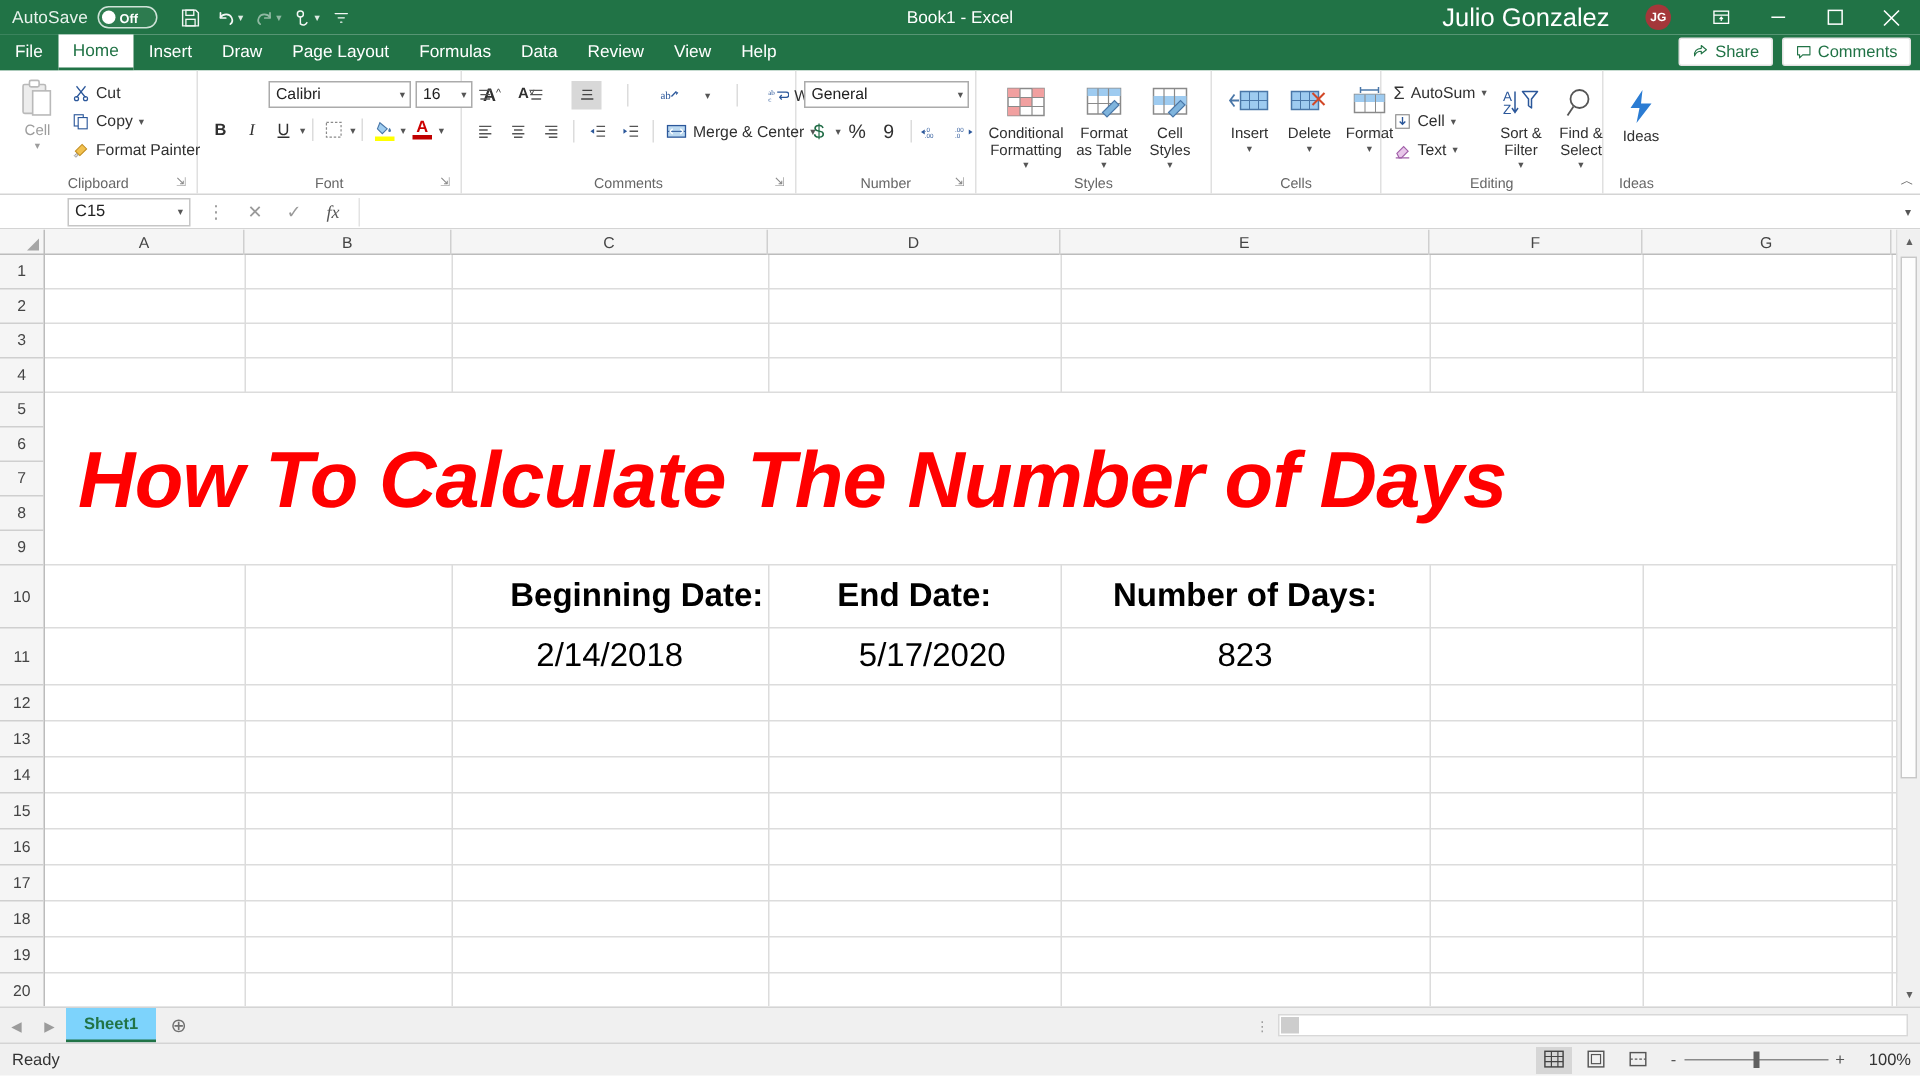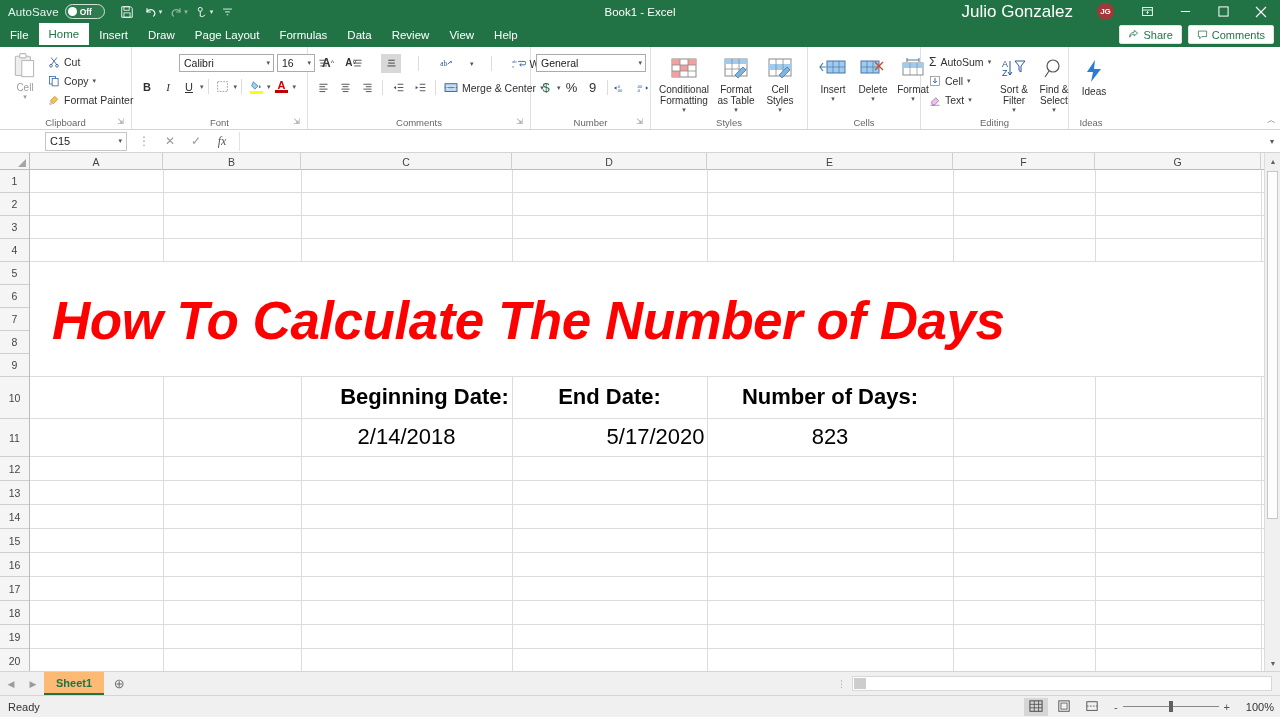--- a/index.html
+++ b/index.html
@@ -179,21 +179,21 @@
   .vs-thumb { position: absolute; left: 2px; right: 2px; top: 18px; height: 348px; background: #fdfdfd; border: 1px solid #c8c8c8; }
 
   
   .sheetbar {
     height: 24px; background: #f0f0f0; display: flex; align-items: stretch;
     border-top: 1px solid #d4d4d4; position: relative;
   }
   .nav-arrow { width: 22px; display: flex; align-items: center; justify-content: center; color: #9b9b9b; font-size: 9px; }
   .sheettab {
     padding: 0 12px; display: flex; align-items: center; font-size: 11px;
-    background: #fdba74; color: #217346; font-weight: bold;
+    background: #7dd3fc; color: #217346; font-weight: bold;
     border-bottom: 2px solid #217346;
   }
   .addsheet { width: 30px; display: flex; align-items: center; justify-content: center; color: #707070; font-size: 13px; }
   .hscroll-area { position: absolute; right: 8px; top: 4px; display: flex; align-items: center; gap: 5px; }
   .hs-dots { color: #999; font-size: 9px; letter-spacing: 1px; }
   .hs-track { width: 420px; height: 15px; background: #ffffff; border: 1px solid #d8d8d8; position: relative; }
   .hs-thumb { position: absolute; left: 1px; top: 1px; width: 12px; bottom: 1px; background: #cdcdcd; }
 
   
   .statusbar {
@@ -826,21 +826,21 @@
 
       <div style="position:absolute; left:0; top:92px; right:0; height:114px; background:#ffffff;"></div>
 
       <div class="cell title-cell" style="left:22px; top:110px; width:1220px; height:80px;">How To Calculate The Number of Days</div>
 
       <div class="cell hdr-cell" style="left:289px; top:206px; width:211px; height:42px;">Beginning Date:</div>
       <div class="cell hdr-cell" style="left:482px; top:206px; width:195px; height:42px;">End Date:</div>
       <div class="cell hdr-cell" style="left:677px; top:206px; width:246px; height:42px;">Number of Days:</div>
 
       <div class="cell val-cell" style="left:271px; top:248px; width:211px; height:38px;">2/14/2018</div>
-      <div class="cell val-cell" style="left:506px; top:248px; width:195px; height:38px;padding-left:44px;">5/17/2020</div>
+      <div class="cell val-cell" style="left:472px; top:248px; width:195px; height:38px;padding-left:44px;">5/17/2020</div>
       <div class="cell val-cell" style="left:677px; top:248px; width:246px; height:38px;">823</div>
     </div>
 
     <div class="vscroll">
       <div class="vs-arrow">▲</div>
       <div class="vs-thumb"></div>
       <div class="vs-arrow" style="position:absolute;bottom:0;left:0;">▼</div>
     </div>
   </div>
 

